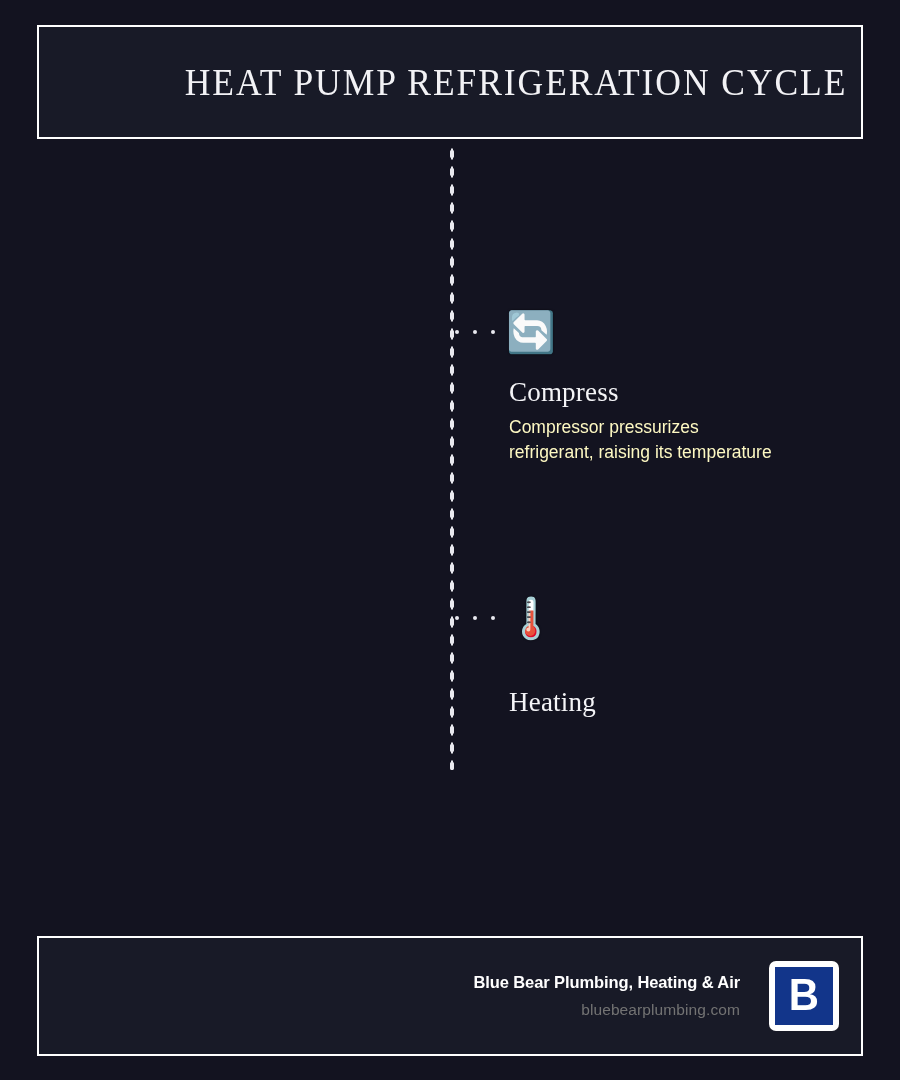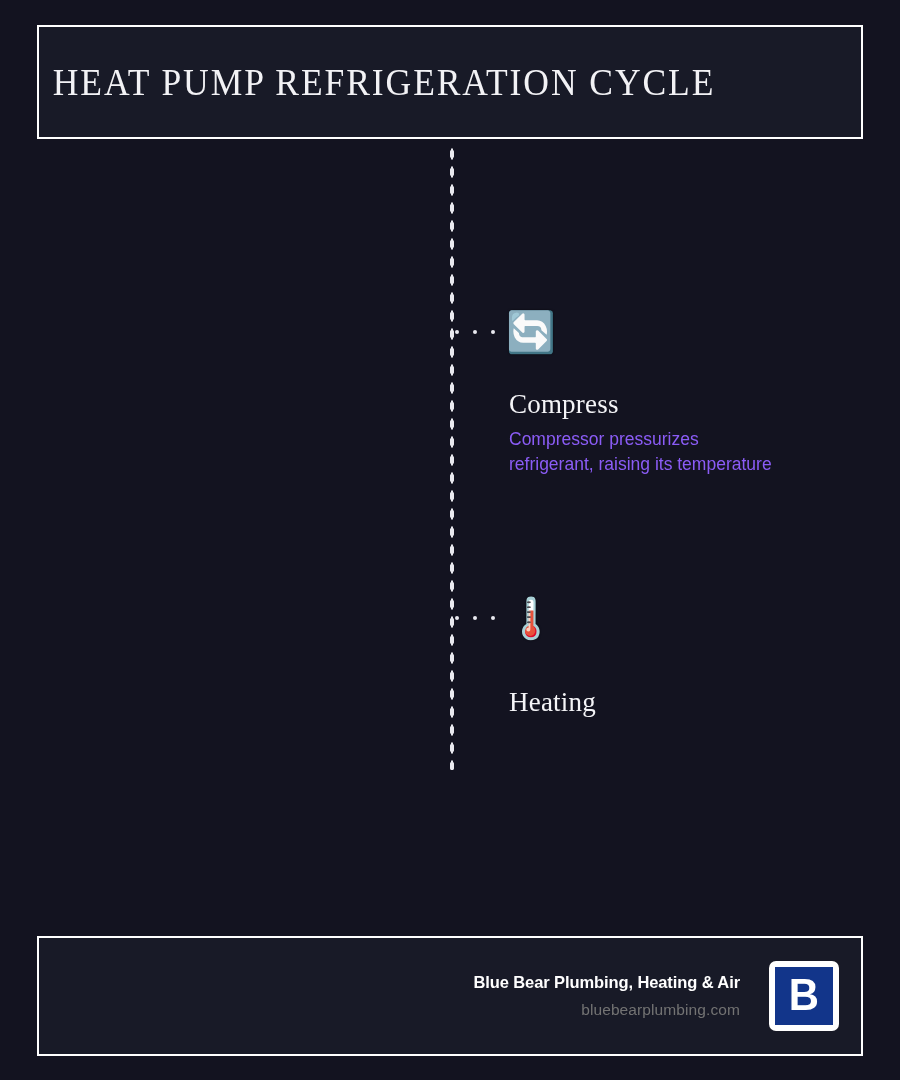--- a/index.html
+++ b/index.html
@@ -23,21 +23,21 @@
   .header-box {
     position: absolute;
     left: 37px;
     top: 25px;
     width: 826px;
     height: 114px;
     border: 2px solid #ffffff;
     background: #181a27;
     display: flex;
     align-items: center;
-    justify-content: flex-start;
+    justify-content: flex-end;
   }
   .header-title {
     font-family: "Liberation Serif", serif;
     font-size: 37px;
     letter-spacing: 2.0px;
     color: #f2f2f5;
     text-transform: uppercase;
     white-space: nowrap;
     transform: scaleX(0.96);
   }
@@ -93,31 +93,31 @@
     font-family: "Liberation Serif", serif;
     font-size: 27px;
     color: #f4f4f7;
     line-height: 1.1;
     margin-bottom: 7px;
     letter-spacing: 0.2px;
   }
   .step-desc {
     font-size: 17.5px;
     line-height: 1.45;
-    color: #8b5cf6;
+    color: #fef9c3;
     white-space: pre-line;
   }
 
   
   .step.right .text-block { text-align: left; left: 509px; }
   .step.right .icon-row { left: 455px; flex-direction: row; }
   .step.right .connector { margin-right: 8px; }
 
   #step-compress .icon-row   { top: 304px; }
-  #step-compress .text-block { top: 390px; width: 350px; }
+  #step-compress .text-block { top: 378px; width: 350px; }
 
   #step-expand   .icon-row   { top: 590px; }
   #step-expand   .text-block { top: 688px; width: 340px; }
 
   
   .footer-box {
     position: absolute;
     left: 37px;
     top: 936px;
     width: 826px;

